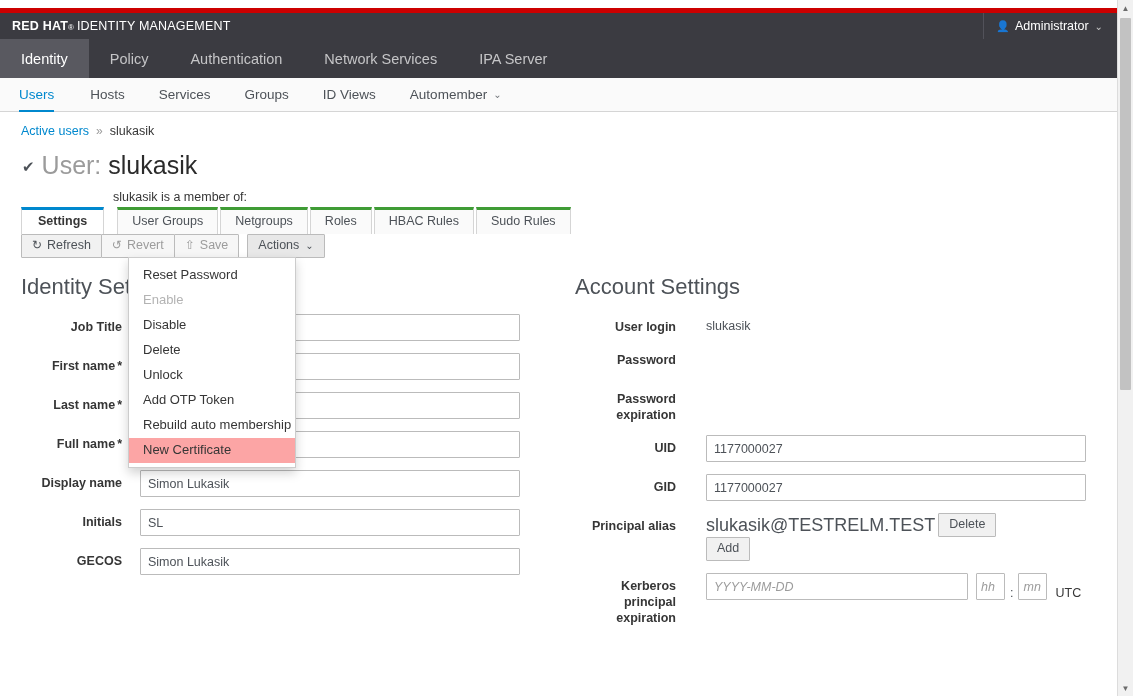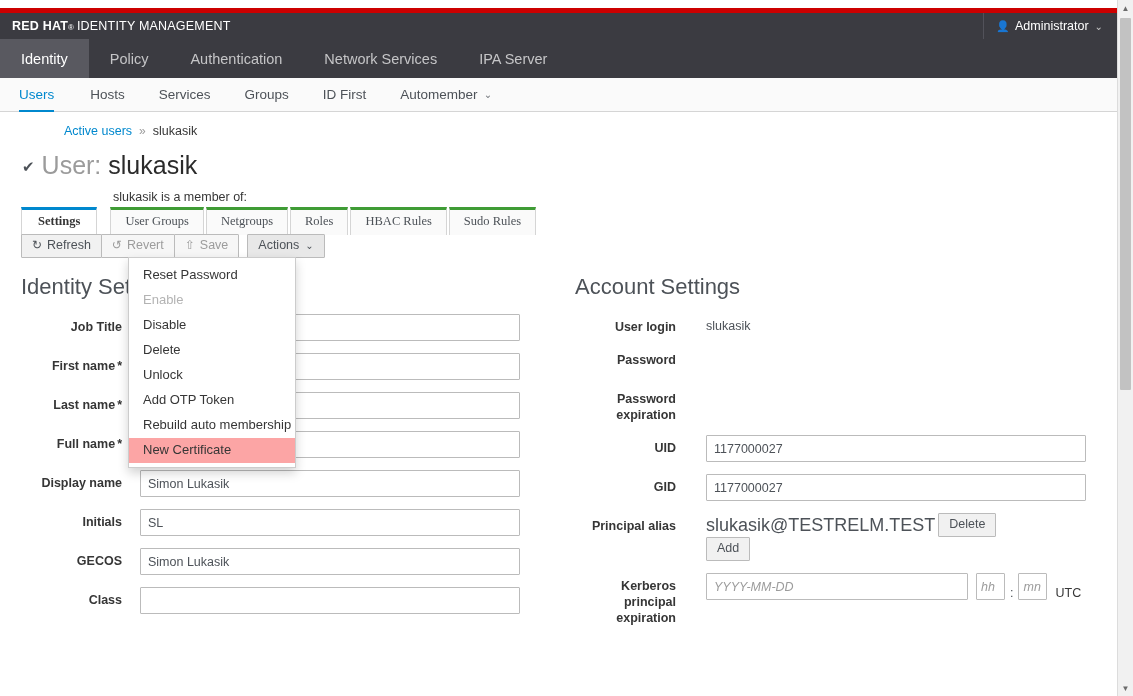--- a/index.html
+++ b/index.html
@@ -65,21 +65,21 @@
   .subitem.active::after {
     content: ""; position: absolute; left: 0; right: 17px; bottom: -1px;
     height: 2px; background: #0088ce;
   }
   .subitem:first-child.active::after { right: 19px; left: 0; }
   .subitem .caret { font-size: 10px; margin-left: 6px; color: #72767b; }
 
   
   .breadcrumb {
     padding: 12px 0 9px 21px; font-size: 12.5px; color: #363636;
-    display: flex; align-items: center; margin-left: 43px;
+    display: flex; align-items: center;
   }
   .breadcrumb a { color: #0088ce; text-decoration: none; cursor: pointer; }
   .breadcrumb .sep { color: #9b9b9b; margin: 0 7px; font-size: 12px; }
 
   
   .pagetitle {
     padding: 4px 0 0 22px; display: flex; align-items: baseline;
     font-size: 25px; font-weight: 300;
   }
   .pagetitle .check { color: #4d5258; font-size: 15px; margin-right: 7px; position: relative; top:-2px;}
@@ -92,21 +92,21 @@
     position: absolute; left: 113px; top: 0;
     font-size: 12.5px; color: #363636;
   }
   .tabs { position: absolute; left: 21px; top: 17px; display: flex; align-items: flex-end; }
   .tab {
     border: 1px solid #d5d5d5; border-bottom: none;
     background: #fafafa; padding: 4px 14px 6px;
     font-size: 12.5px; color: #4d5258; cursor: pointer;
     position: relative; margin-right: 2px; white-space: nowrap;
     border-top: 3px solid #3f9c35;
-    min-height: 27px; display: flex; align-items: flex-end; font-family: Liberation Serif, serif;
+    min-height: 27px; display: flex; align-items: flex-end;
   }
   .tab.settings {
     border-top-color: #0088ce; background: #ffffff;
     font-weight: bold; color: #363636; margin-right: 13px;
     padding: 4px 16px 6px;
   }
 
   
   .toolbar {
     position: relative; margin: 0 0 0 21px; display: flex; align-items: center;
@@ -249,21 +249,21 @@
     <div class="subitem">
           <span>Hosts</span>
         </div>
     <div class="subitem">
           <span>Services</span>
         </div>
     <div class="subitem">
           <span>Groups</span>
         </div>
     <div class="subitem">
-          <span>ID First</span>
+          <span>ID Views</span>
         </div>
     <div class="subitem">
           <span>Automember</span>
           <span class="caret">⌄</span>
         </div>
   </div>
 
   <div class="breadcrumb">
     <a>Active users</a>
     <span class="sep">»</span>
@@ -377,26 +377,20 @@
         </div>
       </div>
 
       <div class="frow">
         <div class="flabel">GECOS</div>
         <div class="fcontrol">
           <input class="input" type="text" value="Simon Lukasik" style="">
         </div>
       </div>
 
-      <div class="frow">
-        <div class="flabel">Class</div>
-        <div class="fcontrol">
-          <input class="input" type="text" value="" style="">
-        </div>
-      </div>
     </div>
 
     <div class="col right">
       <div class="sectiontitle">Account Settings</div>
 
       <div class="frow">
         <div class="flabel">User login</div>
         <div class="fcontrol">
           <div class="statictext">slukasik</div>
         </div>

